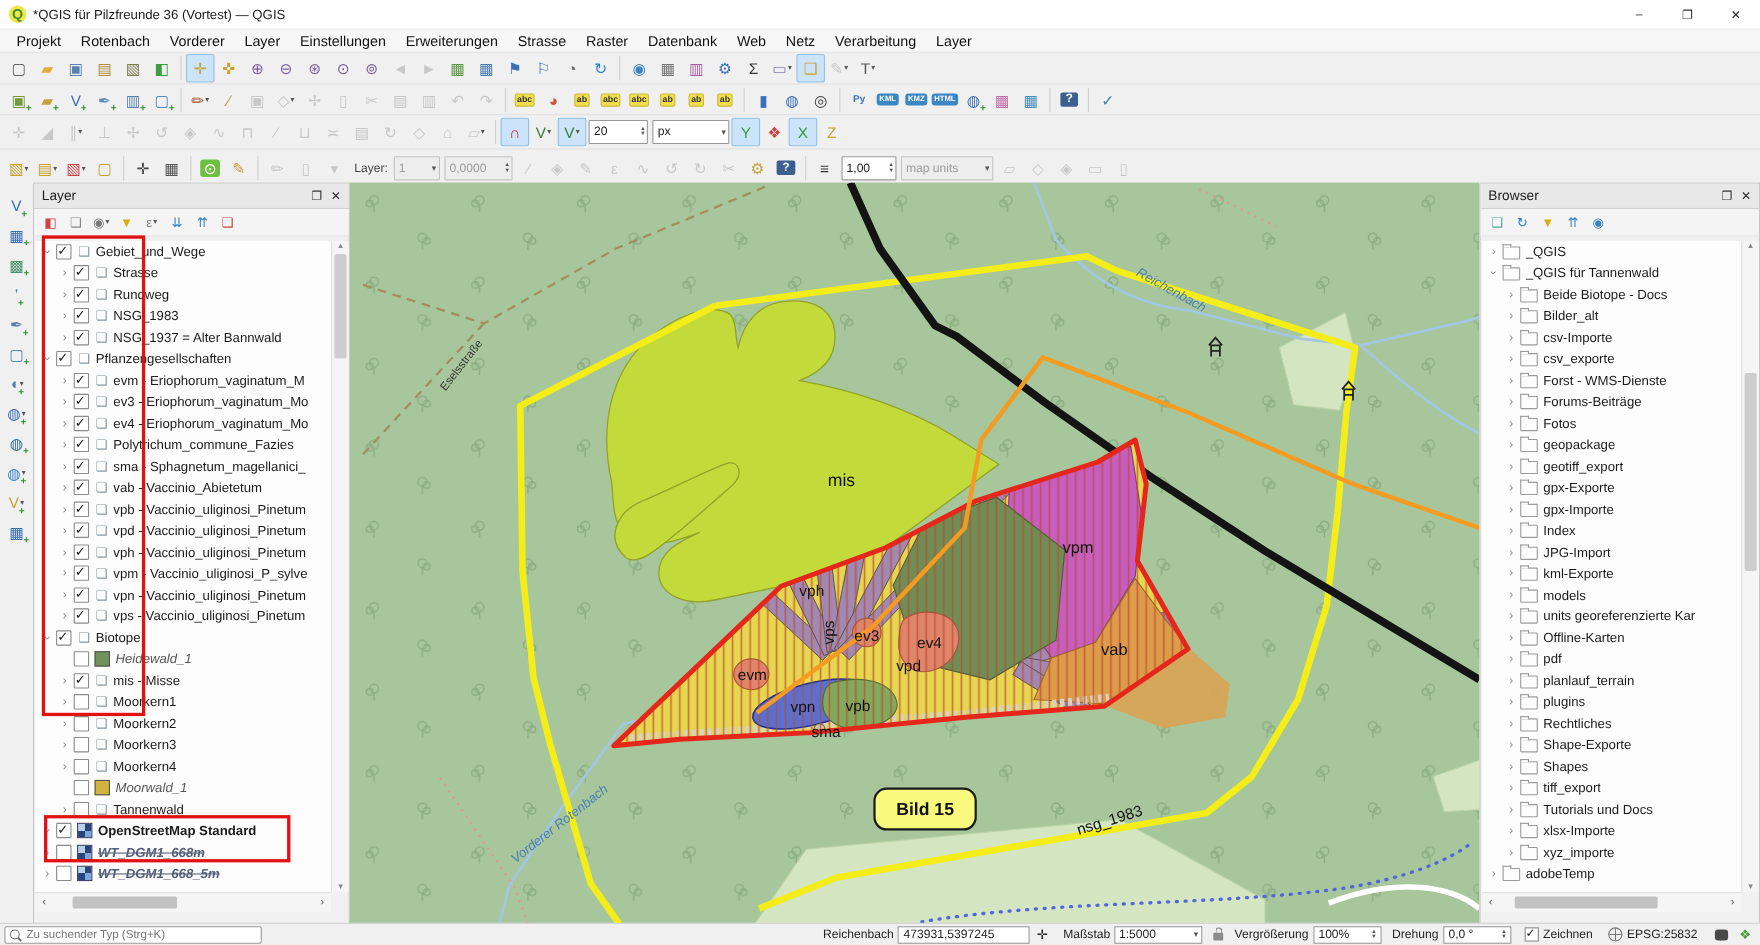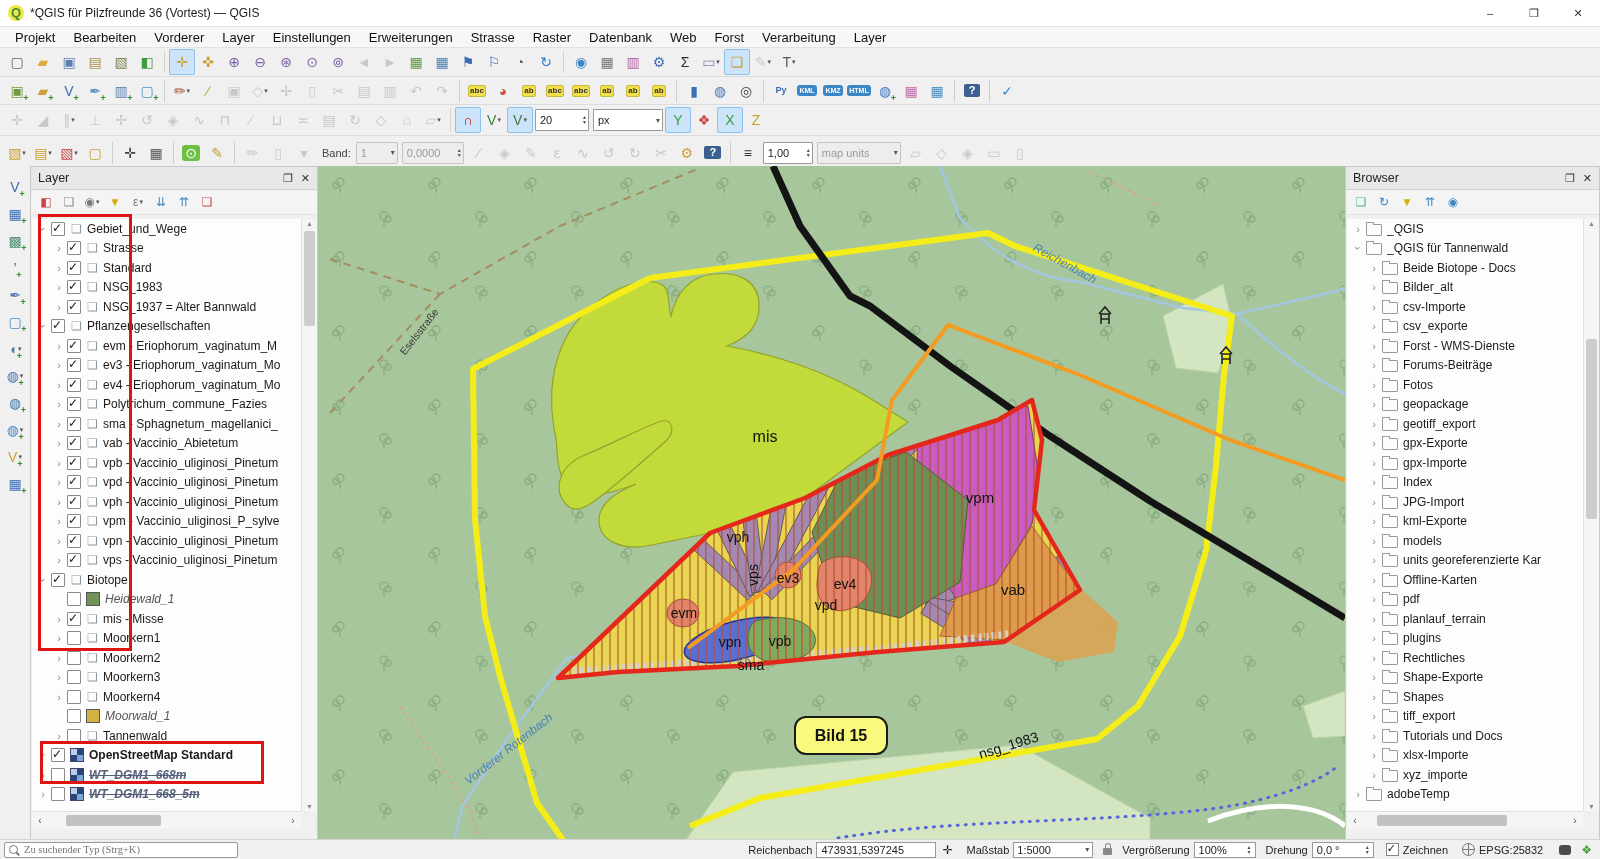--- a/index.html
+++ b/index.html
@@ -85,21 +85,21 @@
   .hthumb{height:11px;background:#c2c2c2;border-radius:2px;}
   
   #mapwrap{position:absolute;left:318px;top:0;width:1027px;height:674px;background:#a8c69c;overflow:hidden;}
   #mapwrap svg{display:block;}
   
   #statusbar{position:absolute;left:0;bottom:0;width:1600px;height:19px;background:#f0f0f0;
      border-top:1px solid #d5d5d5;display:flex;align-items:center;font-size:11px;color:#222;}
   #search-box{width:224px;height:14px;margin-left:4px;border:1px solid #9a9a9a;border-radius:2px;
      background:#fff;display:flex;align-items:center;padding:0 4px;gap:4px;}
   #search-box input{border:none;outline:none;width:100%;font-size:10.5px;color:#555;
-     font-family:Liberation Serif, serif;background:transparent;}
+     font-family:Liberation Sans, sans-serif;background:transparent;}
   .mag{width:7px;height:7px;border:1.4px solid #777;border-radius:50%;position:relative;flex:none;}
   .mag:after{content:'';position:absolute;width:4px;height:1.5px;background:#777;transform:rotate(45deg);right:-3px;bottom:-1px;}
   .sb-lbl{margin:0 4px 0 10px;white-space:nowrap;}
   .sb-input{height:14px;background:#fff;border:1px solid #999;display:flex;align-items:center;
      padding:0 4px;font-size:11px;white-space:nowrap;}
   .sb-combo{height:14px;background:#fff;border:1px solid #999;display:flex;align-items:center;
      justify-content:space-between;padding:0 3px;font-size:11px;}
   .sb-spin{font-size:6px;color:#555;line-height:5px;white-space:pre;margin-left:4px;}
   .lock{width:9px;height:7px;background:#8a8a8a;border-radius:1px;position:relative;margin:3px 0 0 10px;flex:none;}
   .lock:before{content:'';position:absolute;top:-5px;left:1.5px;width:4px;height:4px;border:1.5px solid #8a8a8a;
@@ -126,30 +126,30 @@
     <div id="qgis-logo">Q</div>
     <div id="title-text">*QGIS für Pilzfreunde 36 (Vortest) — QGIS</div>
     <div class="spacer"></div>
     <div class="winbtn">–</div>
     <div class="winbtn">❐</div>
     <div class="winbtn">✕</div>
   </div>
 
   <div id="menubar">
       <div class="menu-item">Projekt</div>
-      <div class="menu-item">Bearbeiten</div>
+      <div class="menu-item">Rotenbach</div>
       <div class="menu-item">Vorderer</div>
       <div class="menu-item">Layer</div>
       <div class="menu-item">Einstellungen</div>
       <div class="menu-item">Erweiterungen</div>
       <div class="menu-item">Strasse</div>
       <div class="menu-item">Raster</div>
       <div class="menu-item">Datenbank</div>
       <div class="menu-item">Web</div>
-      <div class="menu-item">Forst</div>
+      <div class="menu-item">Netz</div>
       <div class="menu-item">Verarbeitung</div>
       <div class="menu-item">Layer</div>
     </div>
 
   <div id="tb1" class="tbrow">
       <div class="tbtn">
         <span class="g" style="color: rgb(102, 102, 102);">▢</span>
       </div>
       <div class="tbtn">
         <span class="g" style="color: rgb(227, 170, 61);">▰</span>
@@ -486,21 +486,21 @@
       <div class="sep"></div>
       <div class="tbtn dis">
         <span class="g" style="color: rgb(187, 187, 187);">✏</span>
       </div>
       <div class="tbtn dis">
         <span class="g" style="color: rgb(187, 187, 187);">▯</span>
       </div>
       <div class="tbtn dis">
         <span class="g" style="color: rgb(153, 153, 153);">▾</span>
       </div>
-      <span class="tlbl">Band:</span>
+      <span class="tlbl">Layer:</span>
       <div class="combo wdis" style="width: 34px;">
         <span class="wval">1</span>
         <span class="warr">▾</span>
       </div>
       <div class="spinbox wdis" style="width: 54px;">
         <span class="wval">0,0000</span>
         <span class="warr">▴
 ▾</span>
       </div>
       <div class="tbtn dis">
@@ -653,21 +653,21 @@
           <div class="trow" style="padding-left: 20px;">
             <span class="exp">›</span>
             <span class="cb on"></span>
             <span class="licon">❏</span>
             <span class="tlabel">Strasse</span>
           </div>
           <div class="trow" style="padding-left: 20px;">
             <span class="exp">›</span>
             <span class="cb on"></span>
             <span class="licon">❏</span>
-            <span class="tlabel">Standard</span>
+            <span class="tlabel">Rundweg</span>
           </div>
           <div class="trow" style="padding-left: 20px;">
             <span class="exp">›</span>
             <span class="cb on"></span>
             <span class="licon">❏</span>
             <span class="tlabel">NSG_1983</span>
           </div>
           <div class="trow" style="padding-left: 20px;">
             <span class="exp">›</span>
             <span class="cb on"></span>

